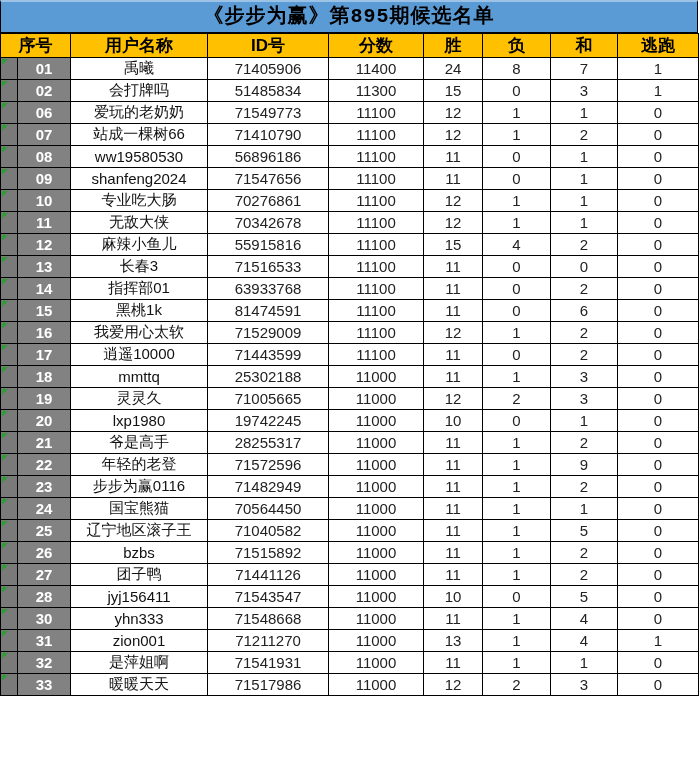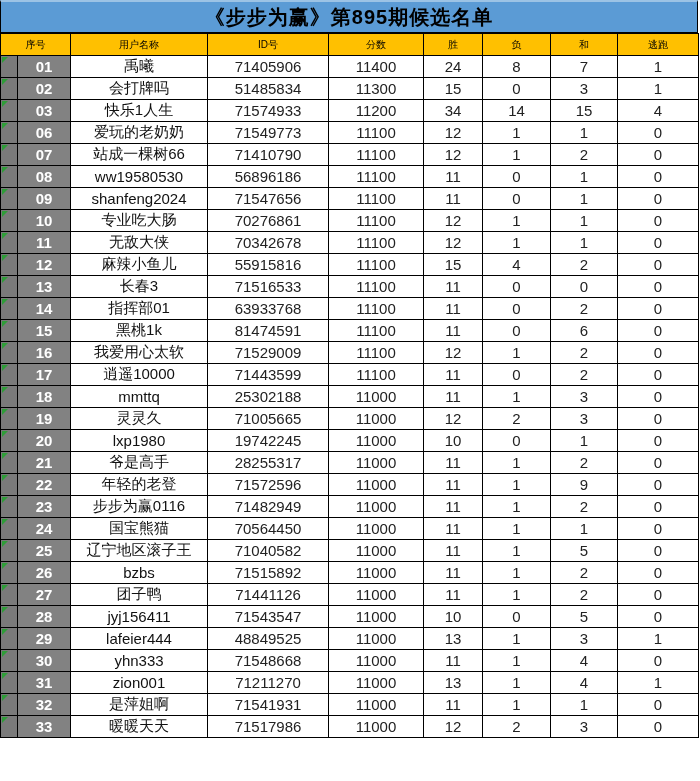--- a/index.html
+++ b/index.html
@@ -15,41 +15,42 @@
   }
   .sheet{width:700px;height:781px;overflow:hidden;background:#fff;}
   .title{
     width:698px;height:33px;
     background:var(--title-bg);
     border:1px solid var(--border);
     border-top:2px solid var(--title-hl);
     font-size:20px;font-weight:bold;color:#000;
     text-align:center;line-height:30px;
     letter-spacing:1px;
+    font-family:Liberation Mono, monospace;
   }
   table{
     width:698px;
     border-collapse:collapse;
     table-layout:fixed;
   }
   th,td{
     border:1px solid var(--border);
     height:22px;
     text-align:center;
     vertical-align:middle;
     font-size:15px;
     overflow:hidden;
     white-space:nowrap;
     padding:0;
   }
   th.h{
     background:var(--header-bg);
     color:#000;
-    font-weight:normal;
-    font-size:10px;
+    font-weight:bold;
+    font-size:17px;
   }
   td.strip{
     background:var(--strip-bg);
     position:relative;
   }
   td.idx{
     background:var(--index-bg);
     color:#ffffff;
     font-weight:bold;
   }
@@ -115,33 +116,20 @@
           <td class="score">11300</td>
           <td class="win">15</td>
           <td class="loss">0</td>
           <td class="draw">3</td>
           <td class="flee">1</td>
         </tr>
         <tr>
           <td class="strip">
             <span class="tri"></span>
           </td>
-          <td class="idx">03</td>
-          <td class="name">快乐1人生</td>
-          <td class="id">71574933</td>
-          <td class="score">11200</td>
-          <td class="win">34</td>
-          <td class="loss">14</td>
-          <td class="draw">15</td>
-          <td class="flee">4</td>
-        </tr>
-        <tr>
-          <td class="strip">
-            <span class="tri"></span>
-          </td>
           <td class="idx">06</td>
           <td class="name">爱玩的老奶奶</td>
           <td class="id">71549773</td>
           <td class="score">11100</td>
           <td class="win">12</td>
           <td class="loss">1</td>
           <td class="draw">1</td>
           <td class="flee">0</td>
         </tr>
         <tr>
@@ -422,33 +410,20 @@
             <span class="tri"></span>
           </td>
           <td class="idx">28</td>
           <td class="name">jyj156411</td>
           <td class="id">71543547</td>
           <td class="score">11000</td>
           <td class="win">10</td>
           <td class="loss">0</td>
           <td class="draw">5</td>
           <td class="flee">0</td>
-        </tr>
-        <tr>
-          <td class="strip">
-            <span class="tri"></span>
-          </td>
-          <td class="idx">29</td>
-          <td class="name">lafeier444</td>
-          <td class="id">48849525</td>
-          <td class="score">11000</td>
-          <td class="win">13</td>
-          <td class="loss">1</td>
-          <td class="draw">3</td>
-          <td class="flee">1</td>
         </tr>
         <tr>
           <td class="strip">
             <span class="tri"></span>
           </td>
           <td class="idx">30</td>
           <td class="name">yhn333</td>
           <td class="id">71548668</td>
           <td class="score">11000</td>
           <td class="win">11</td>

